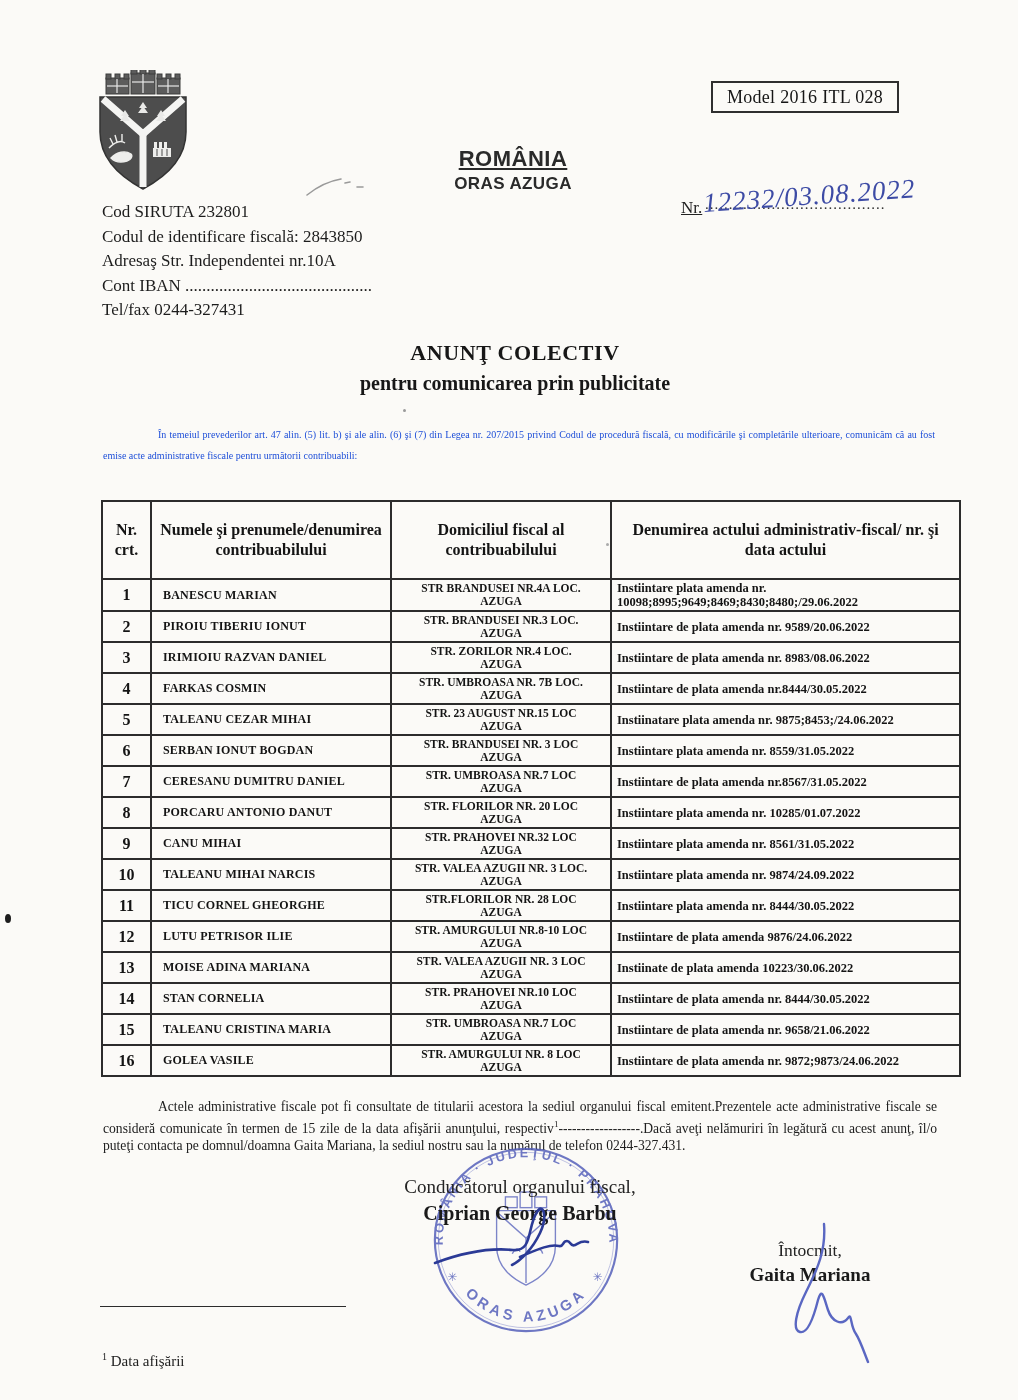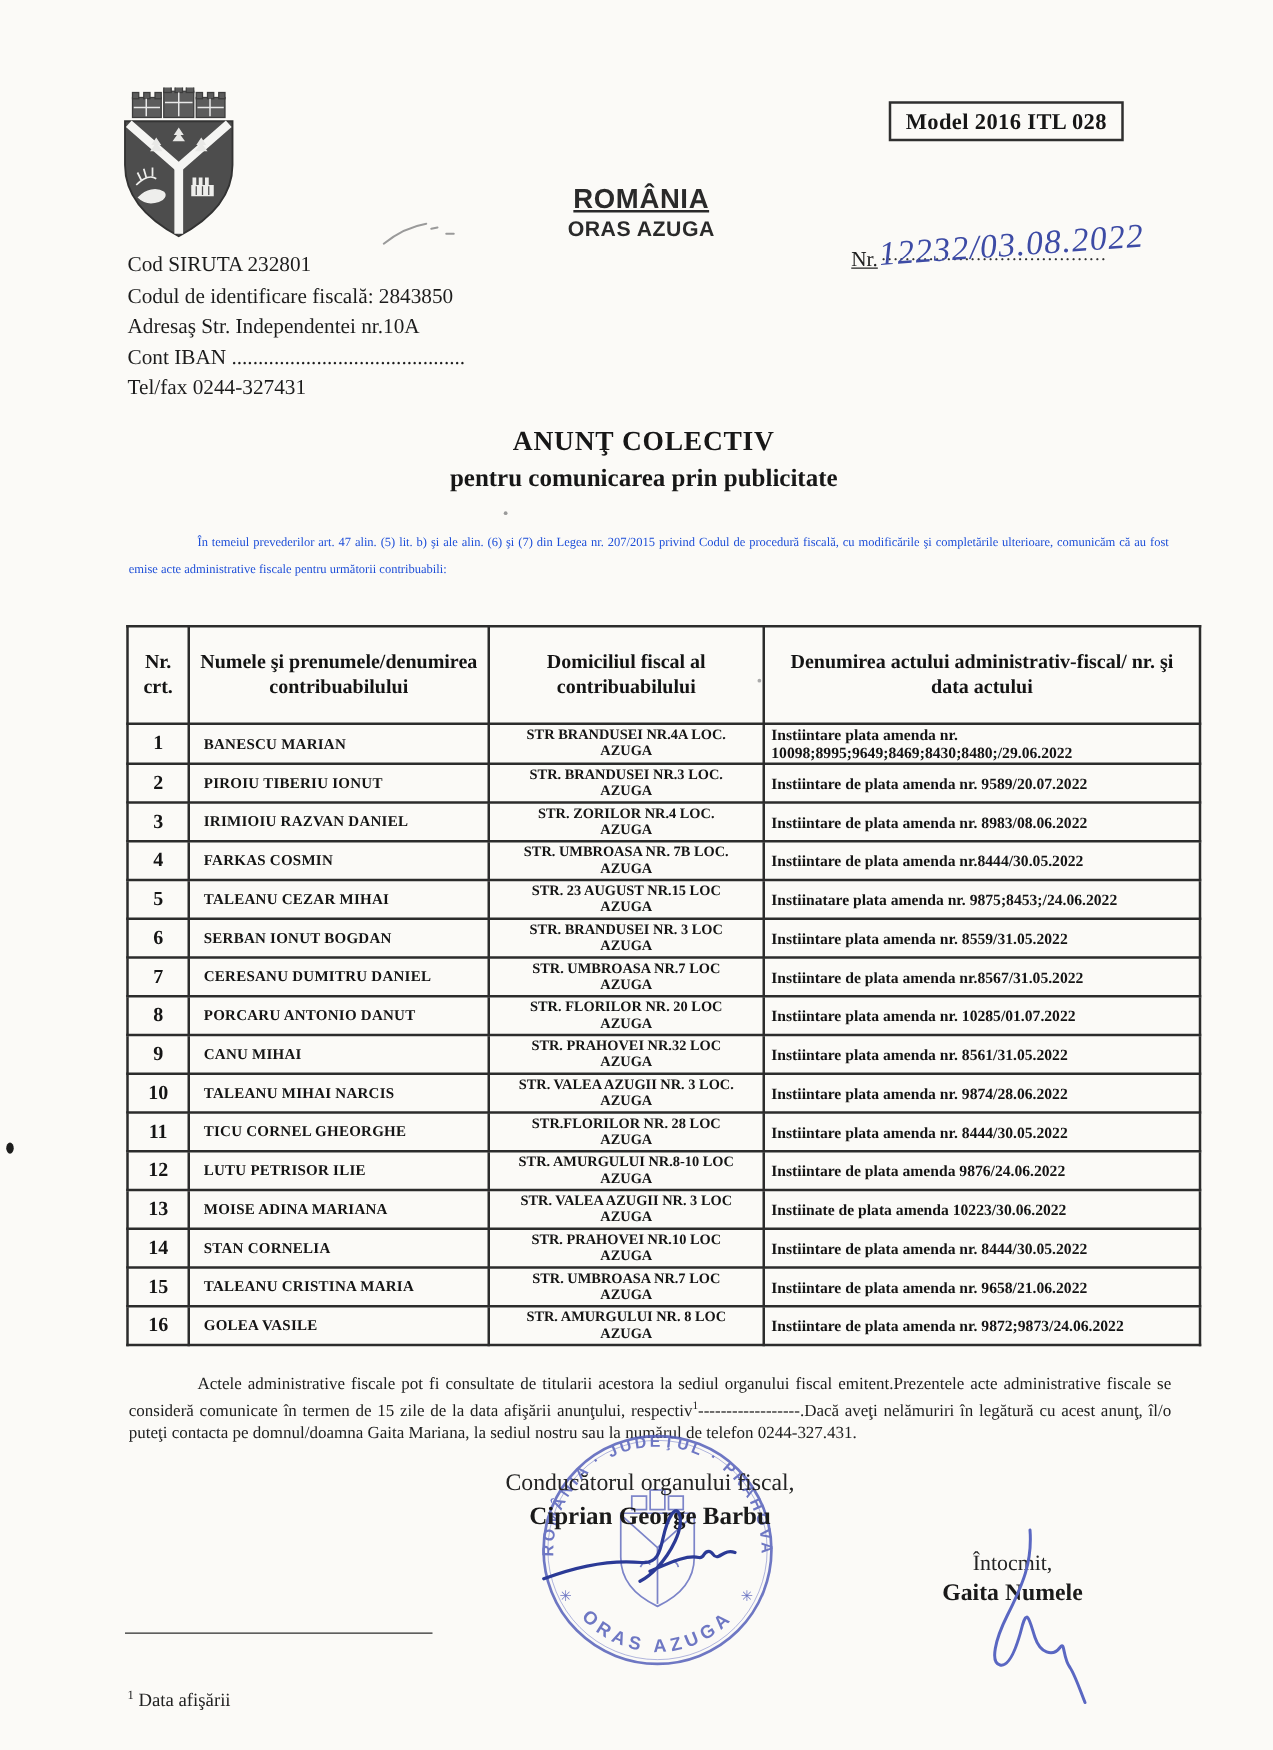--- a/index.html
+++ b/index.html
@@ -8,21 +8,21 @@
   .page {
     position:relative; width:1018px; height:1400px; overflow:hidden;
     background:#fbfaf7;
     color:#1e1e1e;
   }
   
   .coa { position:absolute; left:95px; top:70px; width:96px; height:122px; }
   .model-box {
     position:absolute; left:711px; top:81px; width:188px; height:32px;
     border:2px solid #2f2f2f; display:flex; align-items:center; justify-content:center;
-    font-weight:bold; font-size:18px; letter-spacing:.3px; color:#161616;
+    font-weight:normal; font-size:18px; letter-spacing:.3px; color:#161616;
   }
   .country-block {
     position:absolute; left:408px; top:146px; width:210px; text-align:center;
     font-family:"Liberation Sans", sans-serif; font-weight:bold; color:#2a2a2a;
   }
   .country-block .country { font-size:22px; letter-spacing:.5px;text-decoration:underline; }
   .country-block .city { font-size:17px; margin-top:2px; letter-spacing:.4px; }
   .nr-line { position:absolute; left:681px; top:186px; width:250px; height:36px; }
   .nr-line .nr-label { position:absolute; left:0; top:12px; font-size:17px; color:#222;text-decoration:underline; }
   .nr-line .nr-dots { position:absolute; left:24px; top:10px; font-size:15px; letter-spacing:1px; color:#333; }
@@ -194,21 +194,21 @@
           <td class="cell-nr">1</td>
           <td class="cell-name">BANESCU MARIAN</td>
           <td class="cell-addr">STR BRANDUSEI NR.4A LOC. AZUGA</td>
           <td class="cell-act">Instiintare plata amenda nr. 10098;8995;9649;8469;8430;8480;/29.06.2022</td>
         </tr>
 
         <tr>
           <td class="cell-nr">2</td>
           <td class="cell-name">PIROIU TIBERIU IONUT</td>
           <td class="cell-addr">STR. BRANDUSEI NR.3 LOC. AZUGA</td>
-          <td class="cell-act">Instiintare de plata amenda nr. 9589/20.07.2022</td>
+          <td class="cell-act">Instiintare de plata amenda nr. 9589/20.06.2022</td>
         </tr>
 
         <tr>
           <td class="cell-nr">3</td>
           <td class="cell-name">IRIMIOIU RAZVAN DANIEL</td>
           <td class="cell-addr">STR. ZORILOR NR.4 LOC. AZUGA</td>
           <td class="cell-act">Instiintare de plata amenda nr. 8983/08.06.2022</td>
         </tr>
 
         <tr>
@@ -250,21 +250,21 @@
           <td class="cell-nr">9</td>
           <td class="cell-name">CANU MIHAI</td>
           <td class="cell-addr">STR. PRAHOVEI NR.32 LOC AZUGA</td>
           <td class="cell-act">Instiintare plata amenda nr. 8561/31.05.2022</td>
         </tr>
 
         <tr>
           <td class="cell-nr">10</td>
           <td class="cell-name">TALEANU MIHAI NARCIS</td>
           <td class="cell-addr">STR. VALEA AZUGII NR. 3 LOC. AZUGA</td>
-          <td class="cell-act">Instiintare plata amenda nr. 9874/28.06.2022</td>
+          <td class="cell-act">Instiintare plata amenda nr. 9874/24.09.2022</td>
         </tr>
 
         <tr>
           <td class="cell-nr">11</td>
           <td class="cell-name">TICU CORNEL GHEORGHE</td>
           <td class="cell-addr">STR.FLORILOR NR. 28 LOC AZUGA</td>
           <td class="cell-act">Instiintare plata amenda nr. 8444/30.05.2022</td>
         </tr>
 
         <tr>
@@ -341,21 +341,21 @@
     <div class="role">Conducătorul organului fiscal,</div>
     <div class="name">Ciprian George Barbu</div>
   </div>
 
   <svg class="sig1" viewBox="0 0 180 85">
     <path d="M 10,68 C 42,56 68,53 88,55 C 108,57 102,32 112,17 C 118,7 123,21 115,38 C 107,55 95,66 87,70 M 95,62 C 115,53 126,49 134,51 C 139,52 137,46 142,46 C 146,46 145,52 150,50 C 154,48 157,45 163,47" stroke="#2b3a96" stroke-width="2.6" fill="none" stroke-linecap="round"></path>
   </svg>
 
   <div class="sig-right-block">
     <div class="role">Întocmit,</div>
-    <div class="name">Gaita Numele</div>
+    <div class="name">Gaita Mariana</div>
   </div>
 
   <svg class="sig2" viewBox="0 0 100 150">
     <path d="M 44,9 C 46,35 38,53 26,77 C 16,97 12,115 20,117 C 28,119 34,101 38,85 C 42,71 44,83 48,95 C 52,107 62,111 68,103 C 72,97 70,111 76,119 C 80,125 84,137 88,147" stroke="#5a67c2" stroke-width="2.4" fill="none" stroke-linecap="round"></path>
   </svg>
 
   <div class="footnote-rule"></div>
   <div class="footnote">
     <sup>1</sup>
     <span>Data afişării</span>

